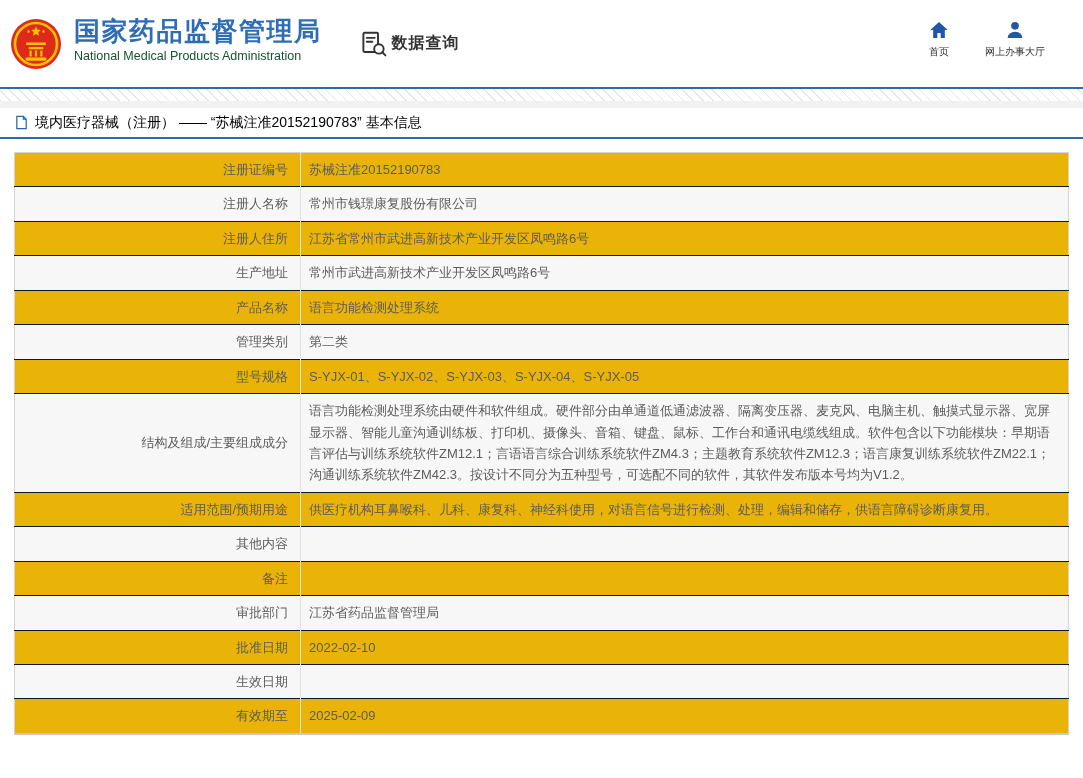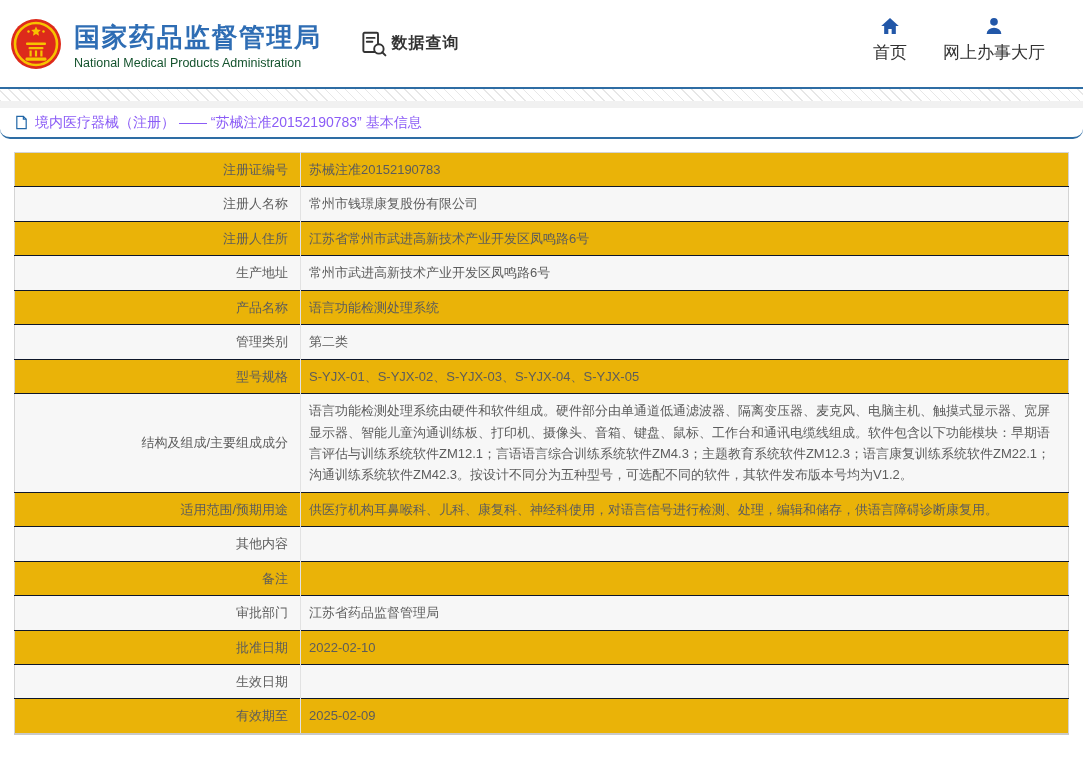--- a/index.html
+++ b/index.html
@@ -10,57 +10,57 @@
     font-family:"Liberation Sans","DejaVu Sans",sans-serif;
     color:#5c5c5c;
   }
 
   
   .site-header {
     height:87px; background:#fff;
     display:flex; align-items:center;
     padding:0 38px 0 10px;
   }
-  .logo-group { display:flex; align-items:flex-end; gap:12px; cursor:pointer; }
+  .logo-group { display:flex; align-items:flex-start; gap:12px; cursor:pointer; }
   .emblem { width:52px; height:52px; flex:0 0 auto; }
   .title-block { display:flex; flex-direction:column; }
   .site-title {
     font-size:26px; font-weight:bold; color:#2e6db4;
     letter-spacing:1.5px; line-height:1.05; white-space:nowrap;
   }
   .site-subtitle { font-size:12.5px; color:#14532d; margin-top:4px; white-space:nowrap; }
 
   .section-title {
     display:flex; align-items:center; gap:5px;
     margin-left:38px; cursor:pointer;
   }
   .section-title .label { font-size:16px; font-weight:600; color:#333; letter-spacing:1px; }
 
   .top-nav { margin-left:auto; display:flex; gap:36px; transform:translateY(-4px); }
   .nav-item {
     display:flex; flex-direction:column; align-items:center; gap:5px;
-    font-size:17px; color:#333; cursor:pointer; text-decoration:none;
+    font-size:10px; color:#333; cursor:pointer; text-decoration:none;
   }
   .nav-item .nav-icon { width:20px; height:20px; }
 
   
   .blue-line { height:2px; background:#2e6da4; }
   .striped-band {
     height:12px;
     background:repeating-linear-gradient(45deg,#e7e7e7 0,#e7e7e7 1px,#ffffff 1px,#ffffff 7px);
   }
   .gray-band { height:7px; background:#f1f1f1; }
 
   
   .breadcrumb-bar {
     height:31px; background:#fff;
     display:flex; align-items:center; gap:6px;
     padding:0 14px;
     border-bottom:2px solid #2e6da4;
-    color:#8b5cf6; font-size:14px;border-radius:10px;
+    color:#000000; font-size:14px;
   }
   .breadcrumb-bar svg { flex:0 0 auto; }
 
   
   main { padding:13px 14px 0 14px; background:#fff; }
   table.info-table {
     width:100%; border-collapse:collapse;
     border:1px solid #d4d4d4; border-bottom:2px solid #c9c9c9;
     font-size:13px; color:#5c5c5c;
     table-layout:fixed;

